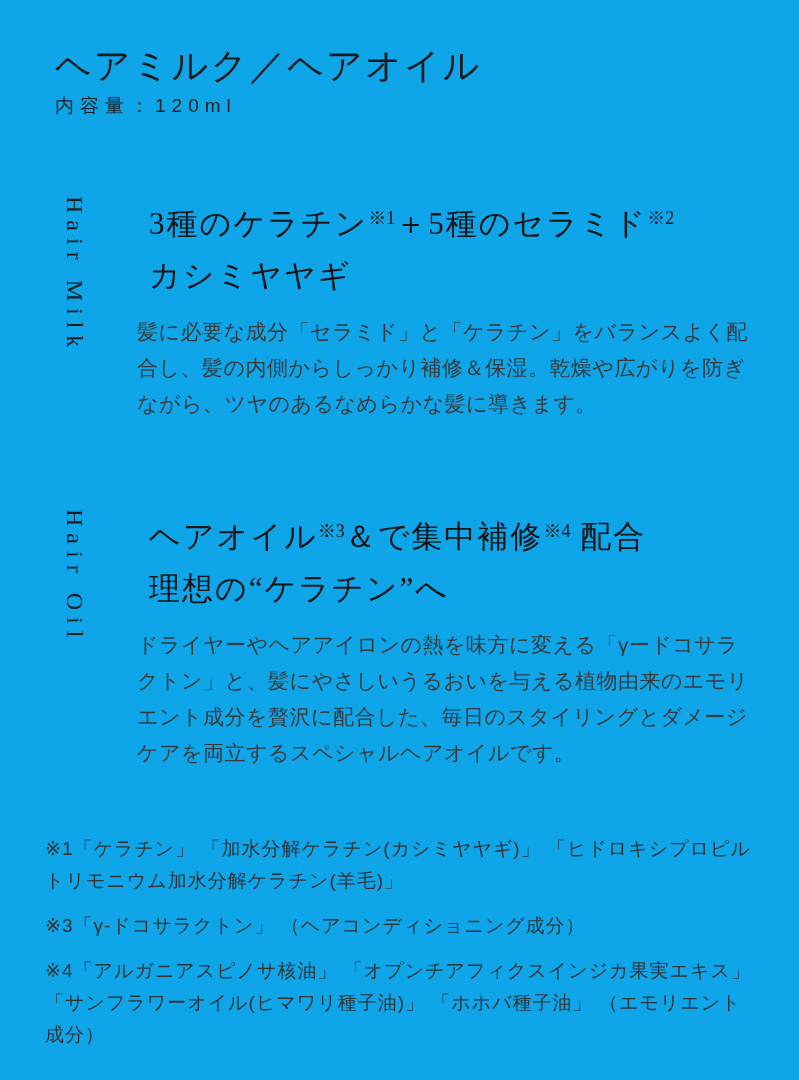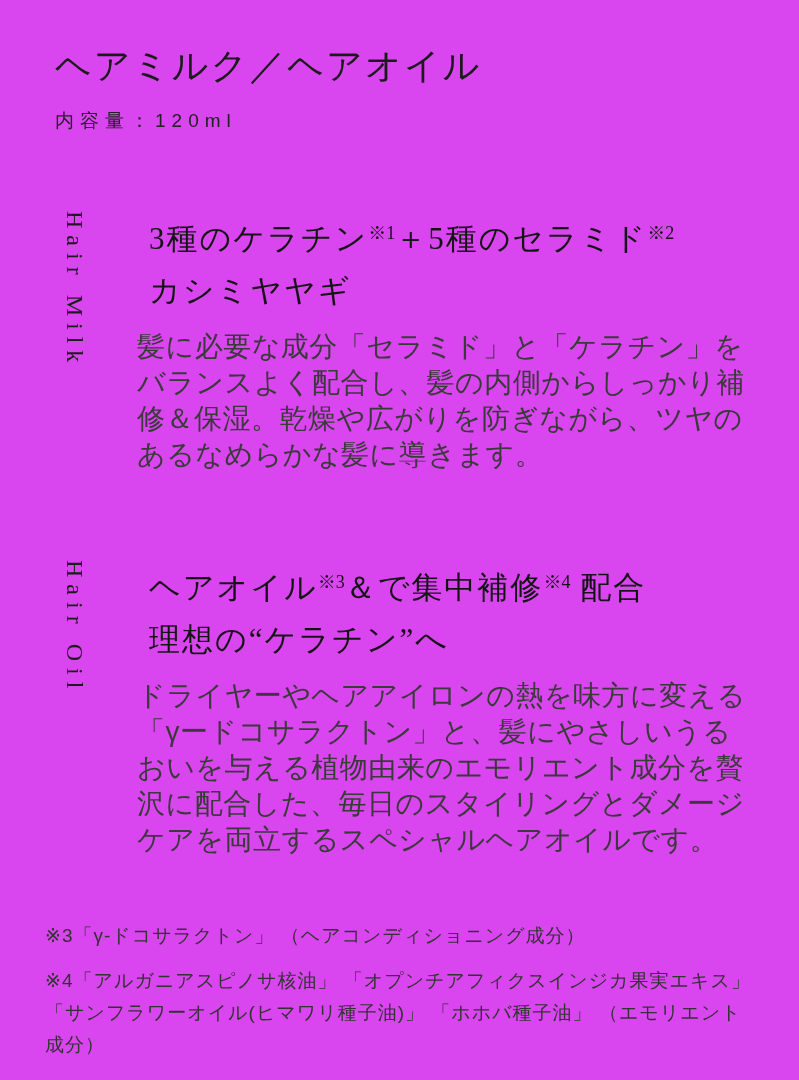--- a/index.html
+++ b/index.html
@@ -3,40 +3,40 @@
 <meta charset="utf-8">
 <style>
   html, body { margin: 0; padding: 0; }
   body { background: #f1f0eb; }
 
   .page {
     position: relative;
     width: 799px;
     height: 1080px;
     box-sizing: border-box;
-    background: #d946ef;
+    background: #0ea5e9;
     padding: 44px 42px 0 45px;
     overflow: hidden;
     font-family: "Liberation Sans", "DejaVu Sans", sans-serif;
     color: #1d1d1d;
   }
 
   
   .head { margin-left: 10px; }
   .page-title {
     margin: 0;
     font-size: 36px;
     font-weight: 500;
     letter-spacing: 2px;
     line-height: 44px;
     color: #1b1b1b;
     font-family: "Liberation Sans", "DejaVu Sans", sans-serif;
   }
   .subtitle {
-    margin: 23px 0 0 0;
+    margin: 8px 0 0 0;
     font-size: 19px;
     letter-spacing: 6px;
     line-height: 19px;
     color: #222222;
   }
 
   
   .product-section {
     display: flex;
     margin-left: 10px;
@@ -78,21 +78,21 @@
     letter-spacing: 0;
     vertical-align: baseline;
     position: relative;
     top: -10px;
     line-height: 0;
   }
 
   .body-text {
     margin: 6px 0 0 0;
     max-width: 620px;
-    font-size: 28px;
+    font-size: 21px;
     line-height: 36px;
     letter-spacing: 0.5px;
     color: #3a3a3a;
   }
 
   
   .footnotes { margin-top: 62px; }
   .footnote {
     margin: 0 0 13px 0;
     max-width: 714px;
@@ -122,17 +122,18 @@
 
   <section class="product-section oil">
     <div class="label-col"><span class="vertical-label">Hair Oil</span></div>
     <div class="content-col">
       <h2 class="heading"><span>ヘアオイル</span><sup class="fn-ref">※3</sup><span>＆で集中補修</span><sup class="fn-ref">※4</sup><span> 配合</span><br><span>理想の“ケラチン”へ</span></h2>
       <p class="body-text">ドライヤーやヘアアイロンの熱を味方に変える「γードコサラクトン」と、髪にやさしいうるおいを与える植物由来のエモリエント成分を贅沢に配合した、毎日のスタイリングとダメージケアを両立するスペシャルヘアオイルです。</p>
     </div>
   </section>
 
   <div class="footnotes">
+    <p class="footnote">※1「ケラチン」 「加水分解ケラチン(カシミヤヤギ)」 「ヒドロキシプロピルトリモニウム加水分解ケラチン(羊毛)」</p>
     <p class="footnote">※3「γ-ドコサラクトン」 （ヘアコンディショニング成分）</p>
     <p class="footnote">※4「アルガニアスピノサ核油」 「オプンチアフィクスインジカ果実エキス」 「サンフラワーオイル(ヒマワリ種子油)」 「ホホバ種子油」 （エモリエント成分）</p>
   </div>
 
 </div>
 
 </body></html>

